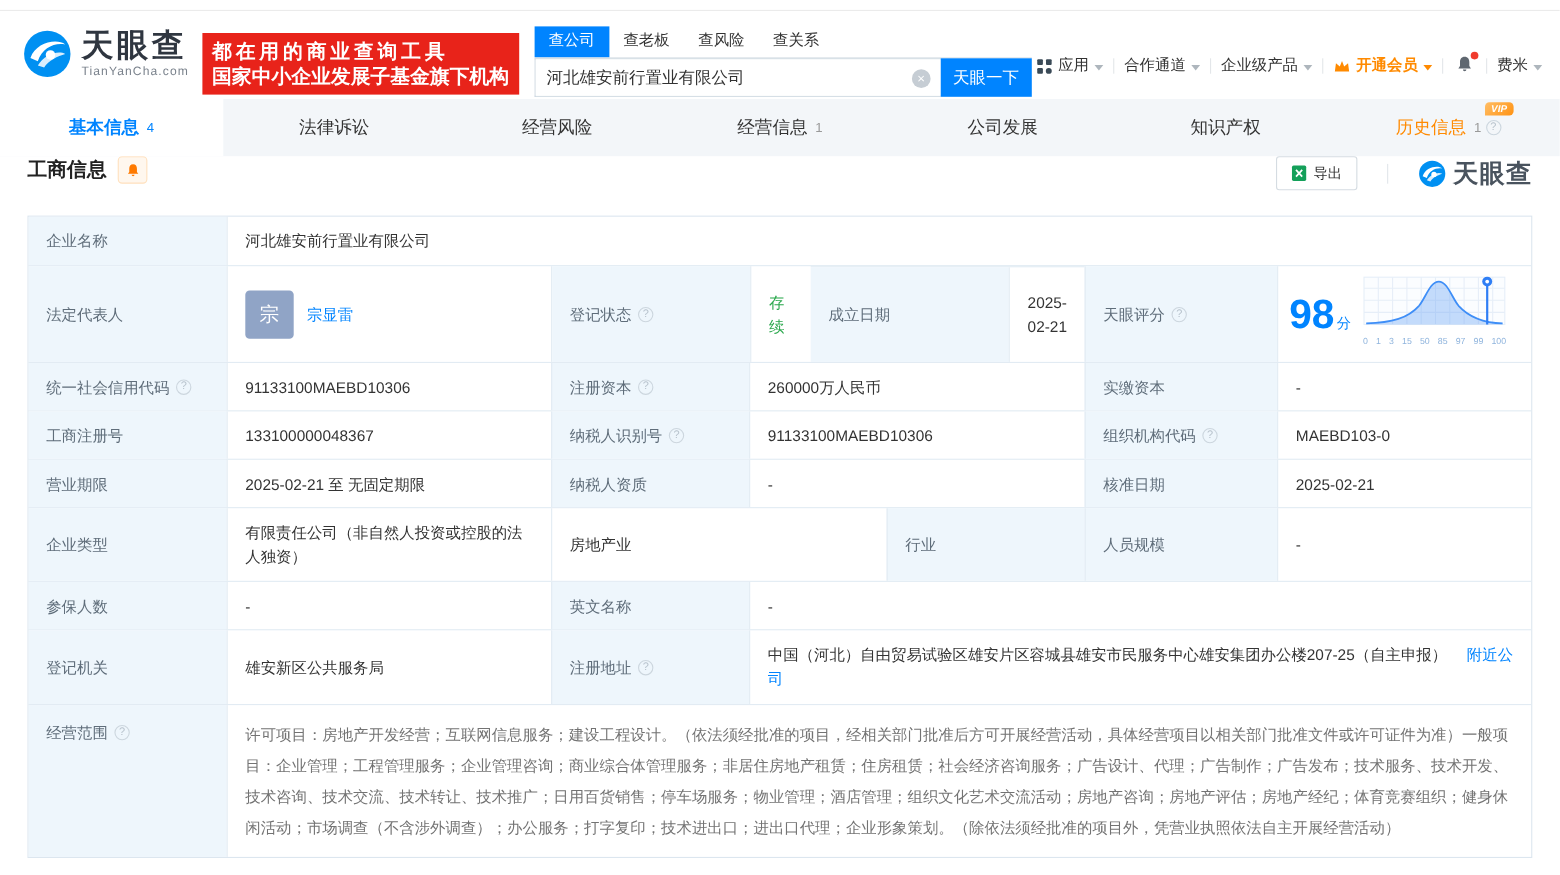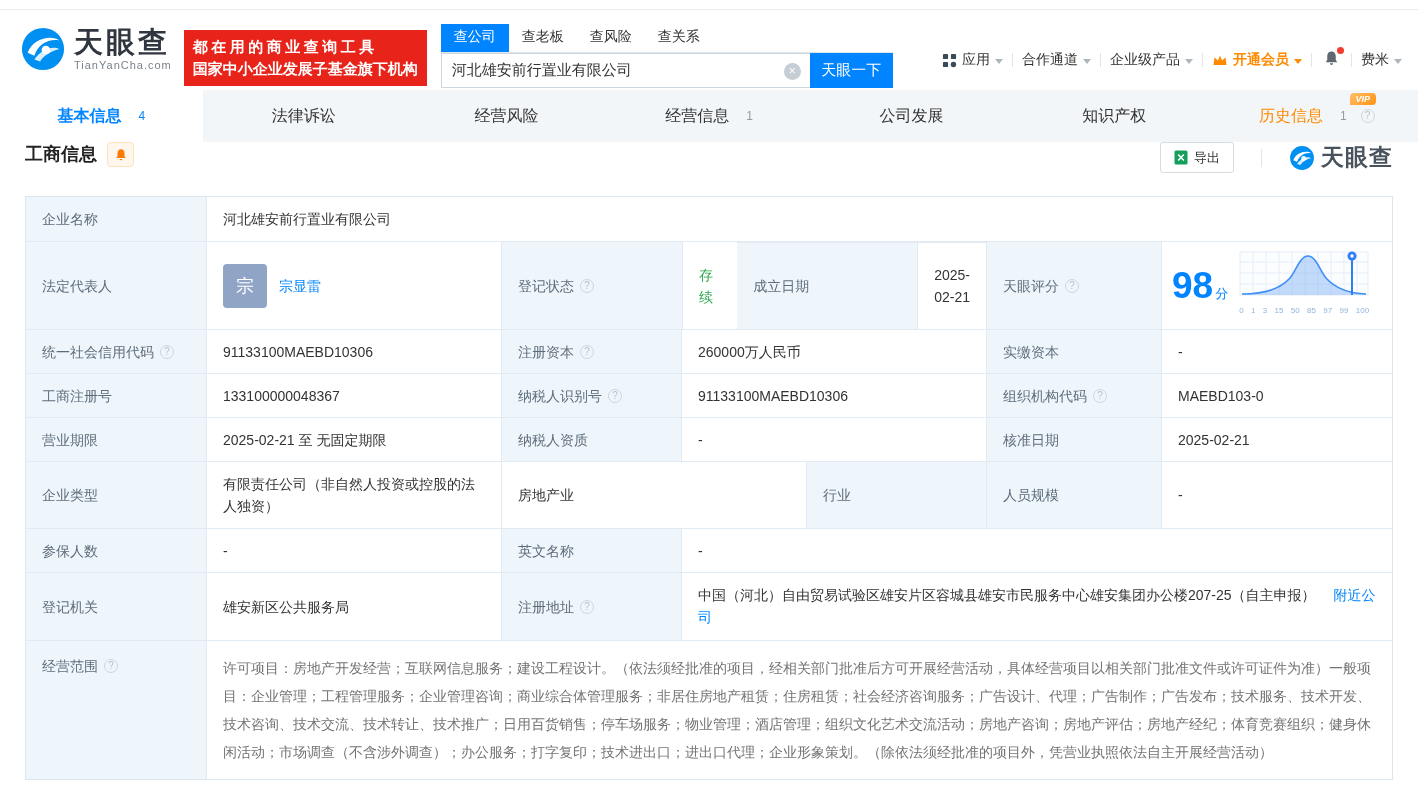--- a/index.html
+++ b/index.html
@@ -10,21 +10,21 @@
   body{margin:0;width:1418px;height:795px;overflow:hidden;background:#fff;color:var(--text);
        font-family:"Liberation Sans","DejaVu Sans",sans-serif;}
   .topline{height:10px;border-bottom:1px solid #ebebeb}
   
   header{position:relative;display:flex;align-items:flex-start;padding:12px 20px 8px 20px;height:80px}
   .logo{display:flex;align-items:center;gap:8px;margin-top:4px;cursor:pointer}
   .logo-icon{width:46px;height:46px;flex-shrink:0}
   .logo-title{font-size:29px;font-weight:bold;color:#2f3640;letter-spacing:3px;line-height:30px}
   .logo-sub{font-size:11px;color:#7a828c;letter-spacing:1px;margin-top:2px}
   .slogan{background:var(--red);color:#fff;margin-left:12px;margin-top:8px;padding:6px 9px;
-          font-size:15px;font-weight:bold;line-height:22px;white-space:nowrap}
+          font-size:18px;font-weight:bold;line-height:22px;white-space:nowrap}
   .slogan .l1{letter-spacing:3.5px}
   .search-area{margin-left:14px;width:452px;margin-top:2px}
   .search-tabs{display:flex;border-bottom:1px solid #dfe5ea;align-items:flex-start}
   .search-tab{font-size:14px;color:#333;padding:4px 13px 6px;cursor:pointer}
   .search-tab.active{background:var(--blue);color:#fff}
   .search-row{display:flex}
   .search-input-wrap{position:relative;flex:0 0 369px;height:35px;border:1px solid #ccd7e0;border-right:none}
   .search-input-wrap input{width:100%;height:100%;border:none;outline:none;padding:0 34px 0 10px;font-size:15px;color:#333}
   .clear-icon{position:absolute;right:9px;top:9px;width:17px;height:17px;border-radius:50%;background:#c6cdd4;
               color:#fff;font-size:12px;line-height:16px;text-align:center;cursor:pointer}
@@ -32,21 +32,21 @@
   .top-menu{position:absolute;right:16px;top:40px;display:flex;align-items:center;gap:9px;font-size:14px;color:#333;white-space:nowrap}
   .menu-item{display:flex;align-items:center;gap:5px;cursor:pointer}
   .caret{width:0;height:0;border-left:4px solid transparent;border-right:4px solid transparent;border-top:5px solid #aeb6bd;margin-top:2px}
   .caret.orange{border-top-color:var(--orange)}
   .mdiv{width:1px;height:14px;background:#e3e6e9}
   .vip-link{color:var(--orange);font-weight:bold}
   .bell-wrap{position:relative;cursor:pointer;margin:0 2px}
   .red-dot{position:absolute;top:-3px;right:-4px;width:7px;height:7px;border-radius:50%;background:#f03b2d}
   
   .nav-tabs{display:flex;background:#f3f6f9;height:52px}
-  .nav-tab{flex:1;display:flex;align-items:center;justify-content:center;font-size:16px;color:#333;cursor:pointer;position:relative;gap:14px}
+  .nav-tab{flex:1;display:flex;align-items:center;justify-content:center;font-size:16px;color:#333;cursor:pointer;position:relative;gap:4px}
   .nav-tab.active{background:#fff;color:var(--blue);font-weight:bold}
   .nav-tab .count{font-size:12px;color:#999;margin-left:3px;font-weight:normal}
   .nav-tab.active .count{color:var(--blue)}
   .nav-tab.orange{color:var(--orange)}
   .vip-badge{position:absolute;top:3px;right:42px;background:linear-gradient(135deg,#ffbe66,#ff9212);color:#fff;
              font-size:9px;font-style:italic;font-weight:bold;padding:1px 6px;border-radius:4px 4px 4px 0}
   
   main{padding:0 25px}
   .section-header{display:flex;align-items:flex-start;height:54px}
   .section-title{font-size:18px;font-weight:bold;color:#222;margin:0}

